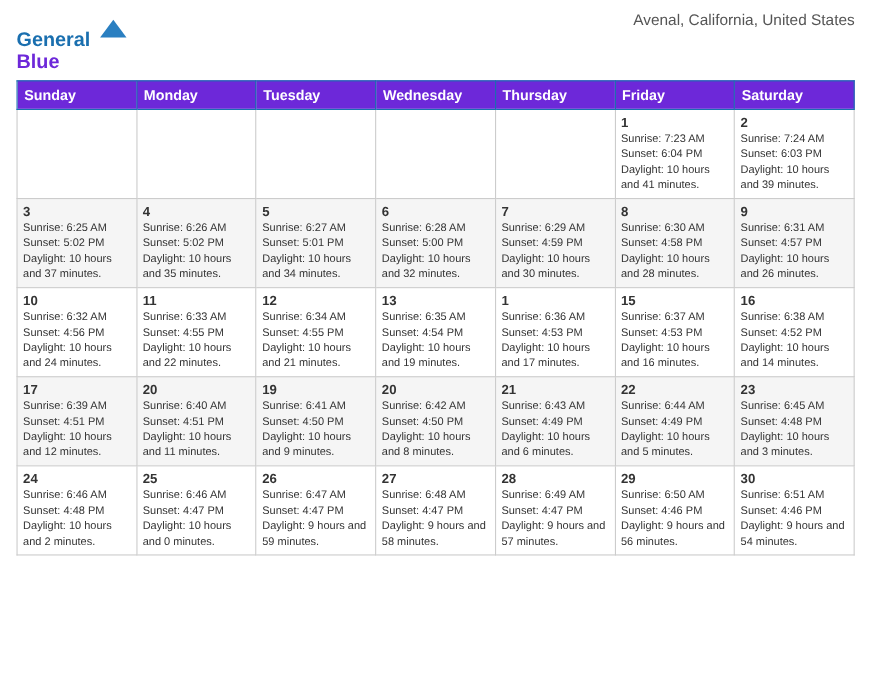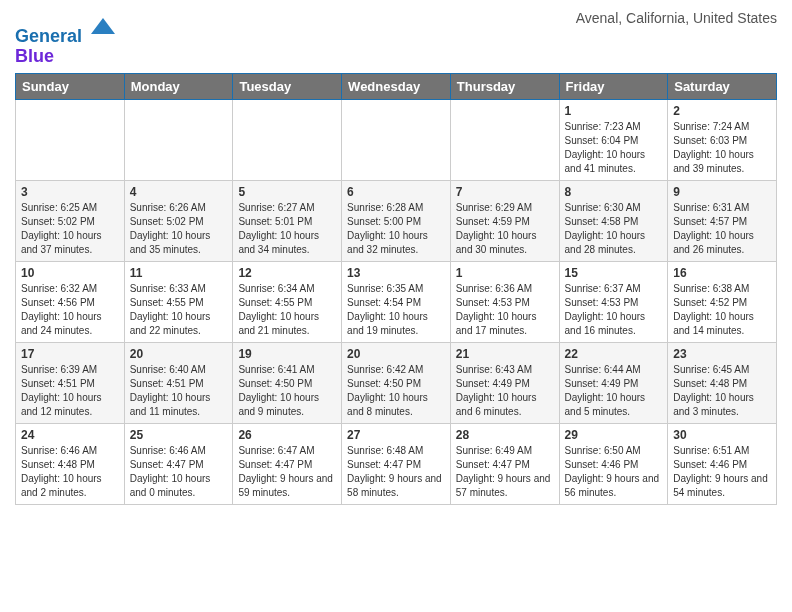--- a/index.html
+++ b/index.html
@@ -49,21 +49,21 @@
     .location {
       font-size: 14px;
       color: #555;
     }
     table {
       width: 100%;
       border-collapse: collapse;
       table-layout: fixed;
     }
     thead tr th {
-      background-color: #737373;
+      background-color: #6d28d9;
       color: #fff;
       text-align: left;
       padding: 5px 6px;
       font-size: 13px;
       font-weight: bold;
       border: 1px solid #1a6faf;
     }
     tbody tr td {
       border: 1px solid #ccc;
       vertical-align: top;

